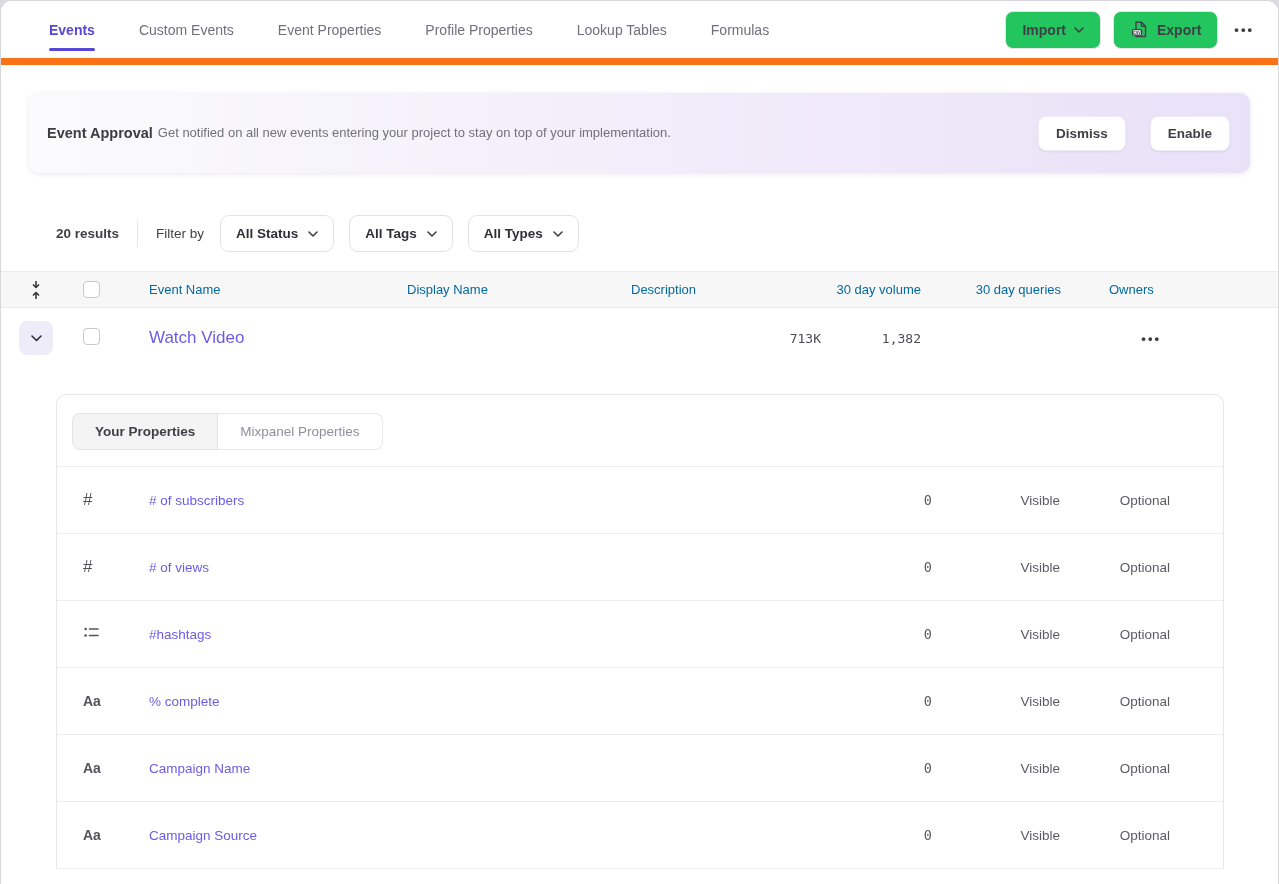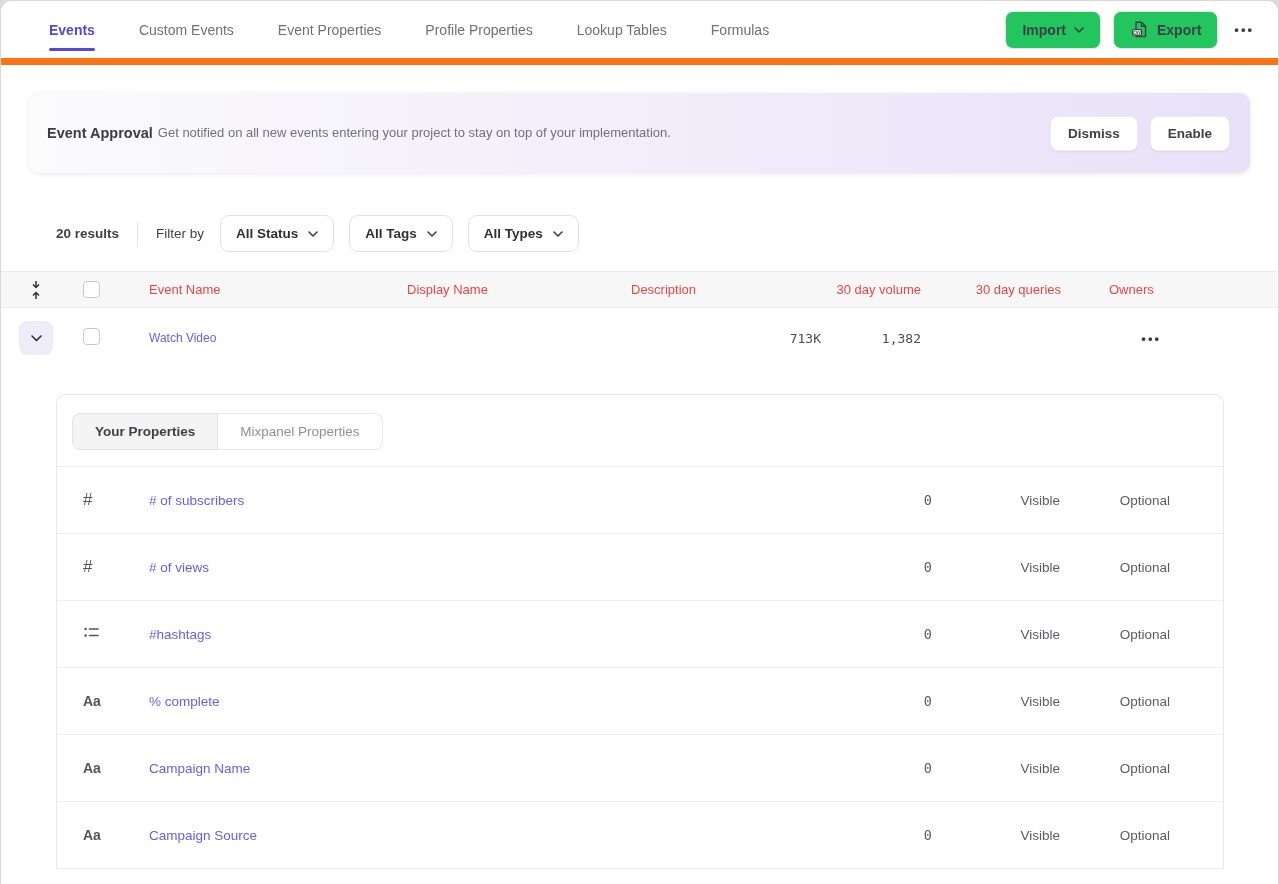--- a/index.html
+++ b/index.html
@@ -66,21 +66,21 @@
     height: 80px;
     border-radius: 10px;
     background: linear-gradient(90deg, #fbfbfc 0%, #f1ecfa 55%, #e9e1f8 100%);
     box-shadow: 0 1px 5px rgba(40, 30, 80, 0.10);
     display: flex; align-items: center;
     padding: 0 20px 0 18px;
   }
   .banner-text { display: flex; flex-direction: row; gap: 5px; }
   .banner-title { font-size: 14.5px; font-weight: 700; color: #3c3c43; }
   .banner-desc { font-size: 13px; color: #71717a; }
-  .banner-actions { margin-left: auto; display: flex; gap: 12px; }
+  .banner-actions { margin-left: auto; display: flex; gap: 24px; }
   .banner-btn {
     height: 35px; padding: 0 17px;
     background: #ffffff; border: 1px solid #f0ecf7; border-radius: 8px;
     box-shadow: 0 1px 2px rgba(40,30,80,0.08);
     font-size: 13.5px; font-weight: 600; color: #3f3f46;
     cursor: pointer;
   }
 
   
   .filter-row {
@@ -120,21 +120,21 @@
     display: grid;
     grid-template-columns: 52px 64px 290px 224px 190px 100px 140px 140px 1fr;
   }
   .thead {
     margin-top: 19px;
     height: 37px;
     background: #f7f7f8;
     border-top: 1px solid #ececee;
     border-bottom: 1px solid #ececee;
     align-items: center;
-    font-size: 13px; font-weight: 500; color: #ef4444;
+    font-size: 13px; font-weight: 500; color: #0369a1;
   }
   .cell-collapse { padding-left: 18px; display: flex; }
   .collapse-btn { width: 34px; display: flex; justify-content: center; cursor: pointer; }
   .cell-check { padding-left: 30px; }
   .checkbox {
     display: block; width: 17px; height: 17px;
     border: 1.5px solid #c8c8ce; border-radius: 4px; background: #fff;
     cursor: pointer;
   }
   .cell-name { padding-left: 32px; }
@@ -144,21 +144,21 @@
 
   .event-row { padding-top: 13px; height: 86px; align-items: start; }
   .expand-btn {
     width: 34px; height: 34px;
     background: #efecfa; border: none; border-radius: 8px;
     display: flex; align-items: center; justify-content: center;
     cursor: pointer;
   }
   .event-row .cell-check { padding-top: 7px; }
   .event-name {
-    padding-top: 7px; font-size: 12px; line-height: 20px;
+    padding-top: 7px; font-size: 17px; line-height: 20px;
     color: #6a5ce8; text-decoration: none; display: inline-block; cursor: pointer;
   }
   .event-desc { padding-top: 5px; font-size: 13.5px; line-height: 24px; color: #63636c; padding-right: 30px; }
   .num {
     font-family: "DejaVu Sans Mono", monospace;
     font-size: 13px; color: #4b4b53;
   }
   .event-row .cell-right.num { padding-top: 10px; }
   .event-row .cell-menu { padding-top: 8px; }
 

